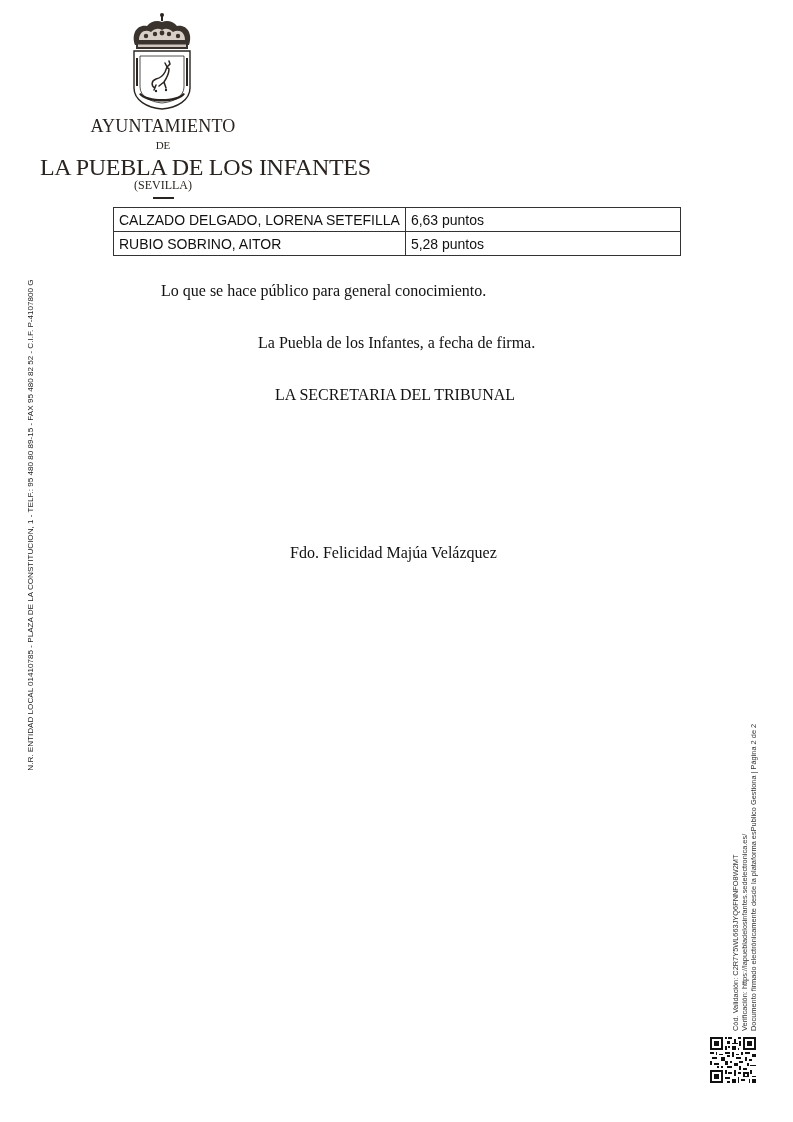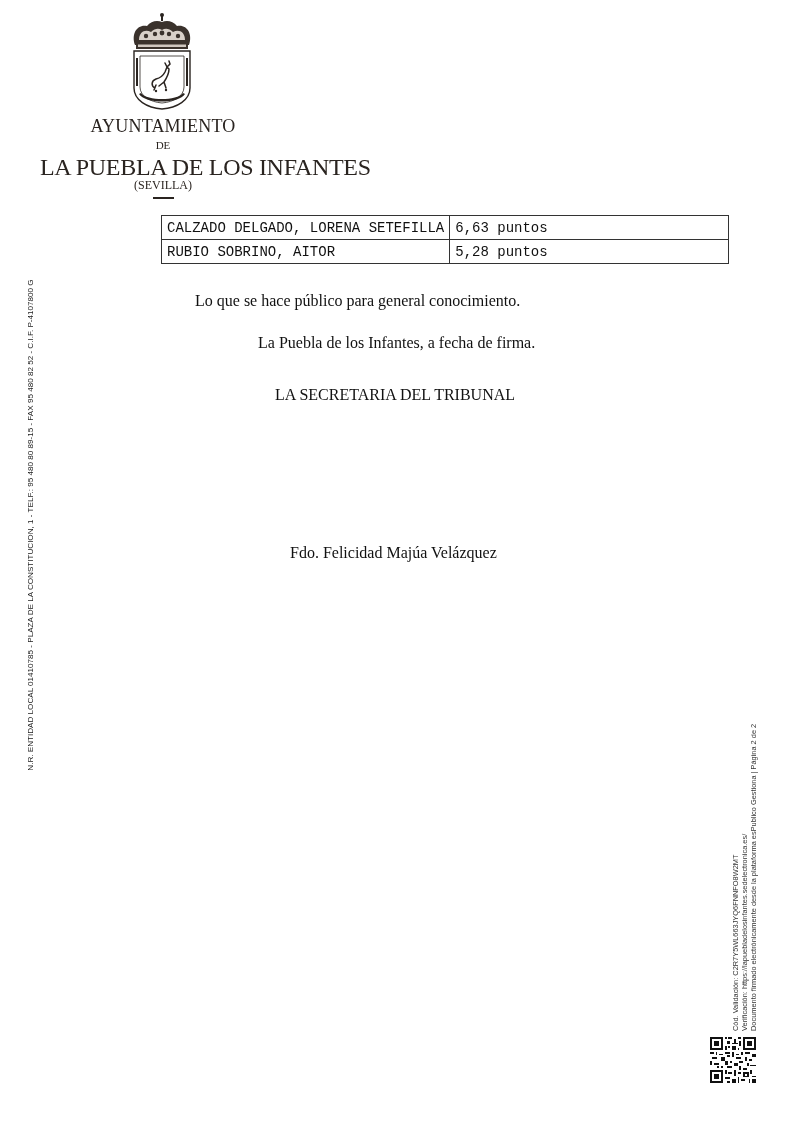--- a/index.html
+++ b/index.html
@@ -9,29 +9,29 @@
   .crest { position: absolute; left: 129px; top: 12px; width: 66px; height: 98px; }
 
   .hdr { position: absolute; left: 40px; width: 246px; text-align: center;
          font-family: "Liberation Serif", serif; color: #2a2420; white-space: nowrap; }
   .hdr-ayto { top: 116px; font-size: 18px; letter-spacing: 0.2px; }
   .hdr-de { top: 139px; font-size: 11px; }
   .hdr-town { top: 154px; font-size: 24px; letter-spacing: -0.3px; }
   .hdr-prov { top: 178px; font-size: 12px; }
   .hdr-rule { position: absolute; left: 153px; top: 197px; width: 21px; height: 1.5px; background: #2a2420; }
 
-  table.scores { position: absolute; left: 113px; top: 215px; width: 568px;
-                 border-collapse: collapse; font-family: Liberation Mono, monospace; margin-left: 48px; }
+  table.scores { position: absolute; left: 113px; top: 207px; width: 568px;
+                 border-collapse: collapse; font-family: Liberation Sans, sans-serif; }
   table.scores td { border: 1px solid #333; height: 23px; padding: 0 5px; font-size: 14px;
                     vertical-align: middle; white-space: nowrap; }
   table.scores td.name { width: 272px; text-align: left; }
   table.scores td.pts { }
 
   .body-text { position: absolute; font-size: 16px; white-space: nowrap; font-family: "Liberation Serif", serif; }
-  .p1 { left: 161px; top: 292px; margin-left: 34px; }
+  .p1 { left: 161px; top: 282px; }
   .p2 { left: 258px; top: 334px; }
   .p3 { left: 275px; top: 386px; }
   .p4 { left: 290px; top: 544px; }
 
   .side-left { position: absolute; left: 30px; top: 525px; width: 0; height: 0; }
   .side-left span { position: absolute; transform: translate(-50%, -50%) rotate(-90deg);
                     font-family: "Liberation Sans", sans-serif; font-size: 8.1px; white-space: nowrap; color: #222; }
 
   .side-right { position: absolute; width: 0; height: 0; }
   .side-right span { position: absolute; transform-origin: 0 0; transform: rotate(-90deg);

